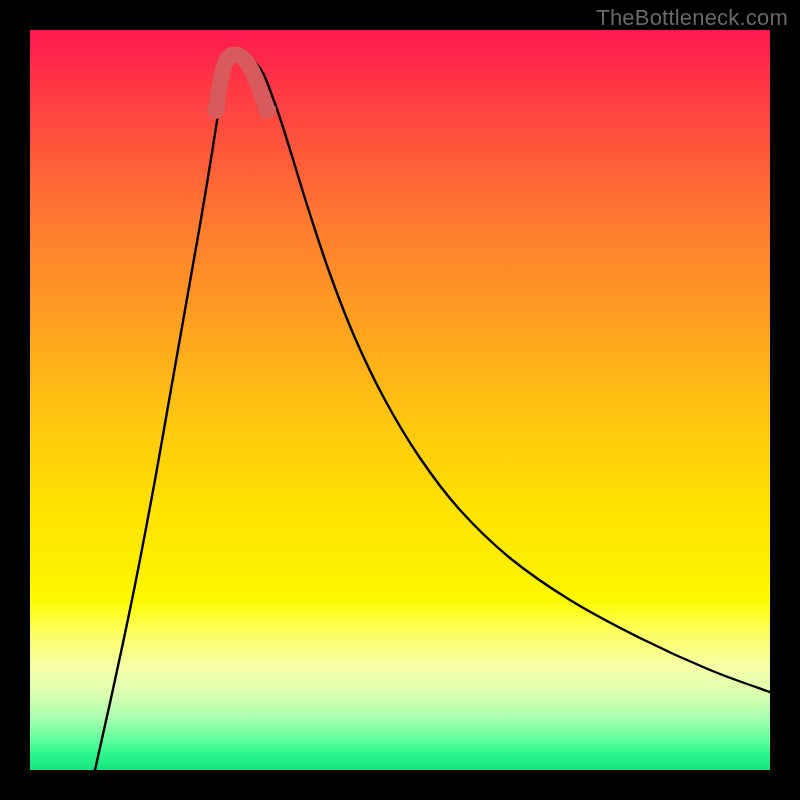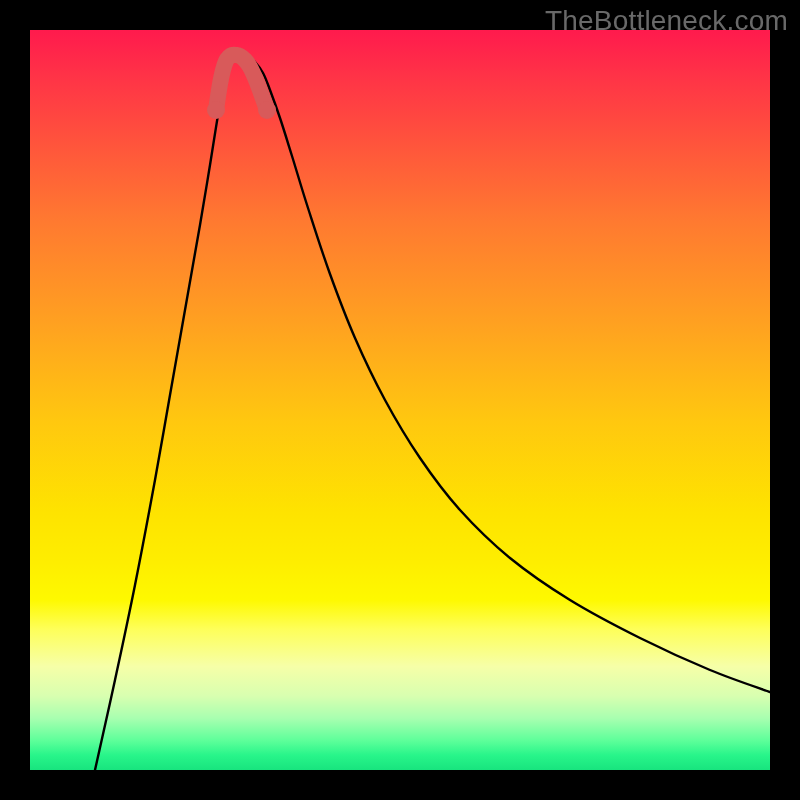--- a/index.html
+++ b/index.html
@@ -9,21 +9,21 @@
     height: 800px;
     background: #000;
     position: relative;
     font-family: Arial, sans-serif;
   }
   .watermark {
     position: absolute;
     top: 5px;
     right: 12px;
     color: #696969;
-    font-size: 28px;
+    font-size: 22px;
     letter-spacing: 0.2px;
     z-index: 10;
   }
   .plot-area {
     position: absolute;
     top: 30px;
     left: 30px;
     width: 740px;
     height: 740px;
     background: linear-gradient(to bottom,

